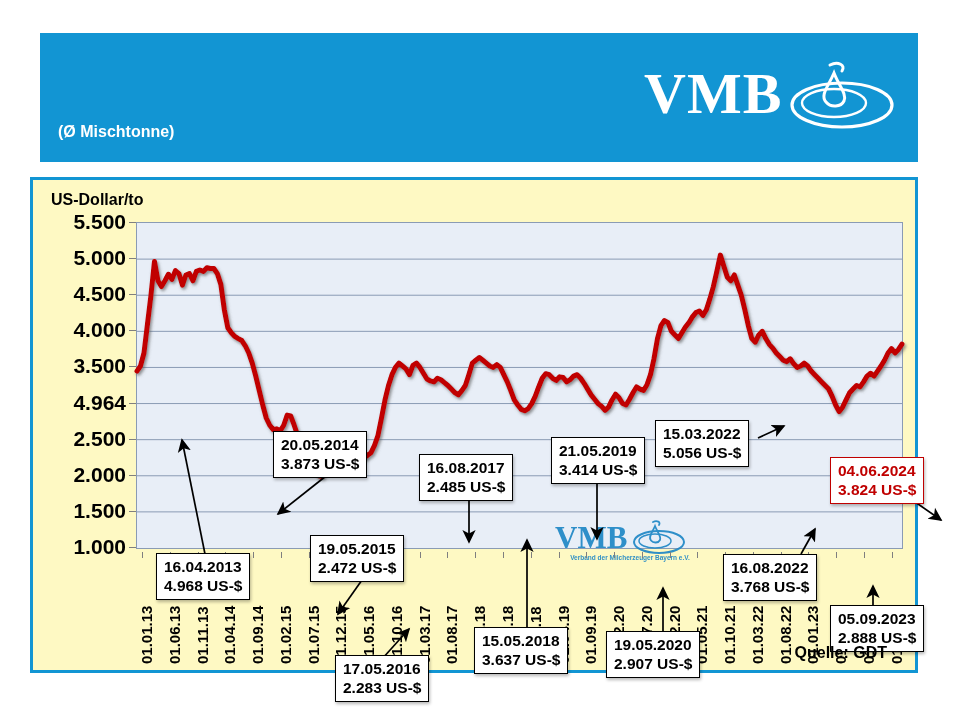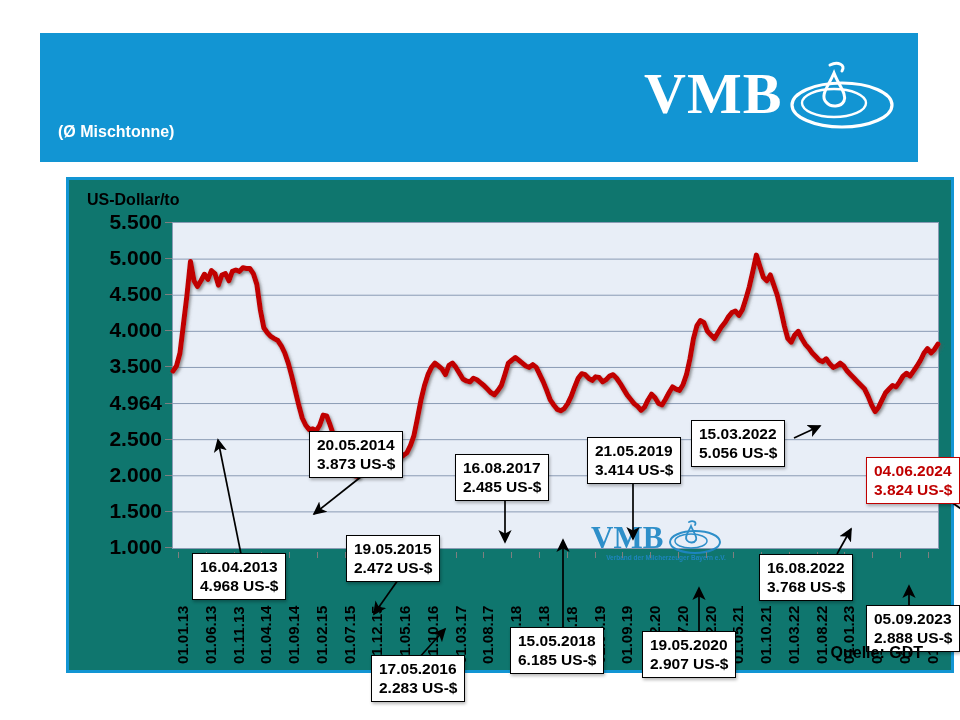--- a/index.html
+++ b/index.html
@@ -35,21 +35,21 @@
     position:absolute;left:0;top:6px;
     font-family:"Liberation Serif",serif;
     font-size:58px;font-weight:bold;color:#ffffff;letter-spacing:1px;
     line-height:58px;
   }
   .logo-header .drop{position:absolute;left:146px;top:0px;width:104px;height:72px;}
 
   
   .chart-frame{
     position:absolute;left:30px;top:177px;width:888px;height:496px;
-    border:3px solid #1295d3;background:#0f766e;box-sizing:border-box;margin-left:36px;
+    border:3px solid #1295d3;background:#fef9c3;box-sizing:border-box;
   }
   .yaxis-title{
     position:absolute;left:18px;top:11px;
     font-size:16px;font-weight:bold;color:#000;
   }
   .source{
     position:absolute;right:28px;bottom:8px;
     font-size:16px;font-weight:bold;color:#000;
   }
 
@@ -277,21 +277,21 @@
           <div class="callout" style="left: 302px; top: 475px;">
             <div>17.05.2016</div>
             <div>2.283 US-$</div>
           </div>
           <div class="callout" style="left: 386px; top: 274px;">
             <div>16.08.2017</div>
             <div>2.485 US-$</div>
           </div>
           <div class="callout" style="left: 441px; top: 447px;">
             <div>15.05.2018</div>
-            <div>6.185 US-$</div>
+            <div>3.637 US-$</div>
           </div>
           <div class="callout" style="left: 518px; top: 257px;">
             <div>21.05.2019</div>
             <div>3.414 US-$</div>
           </div>
           <div class="callout" style="left: 573px; top: 451px;">
             <div>19.05.2020</div>
             <div>2.907 US-$</div>
           </div>
           <div class="callout" style="left: 622px; top: 240px;">

